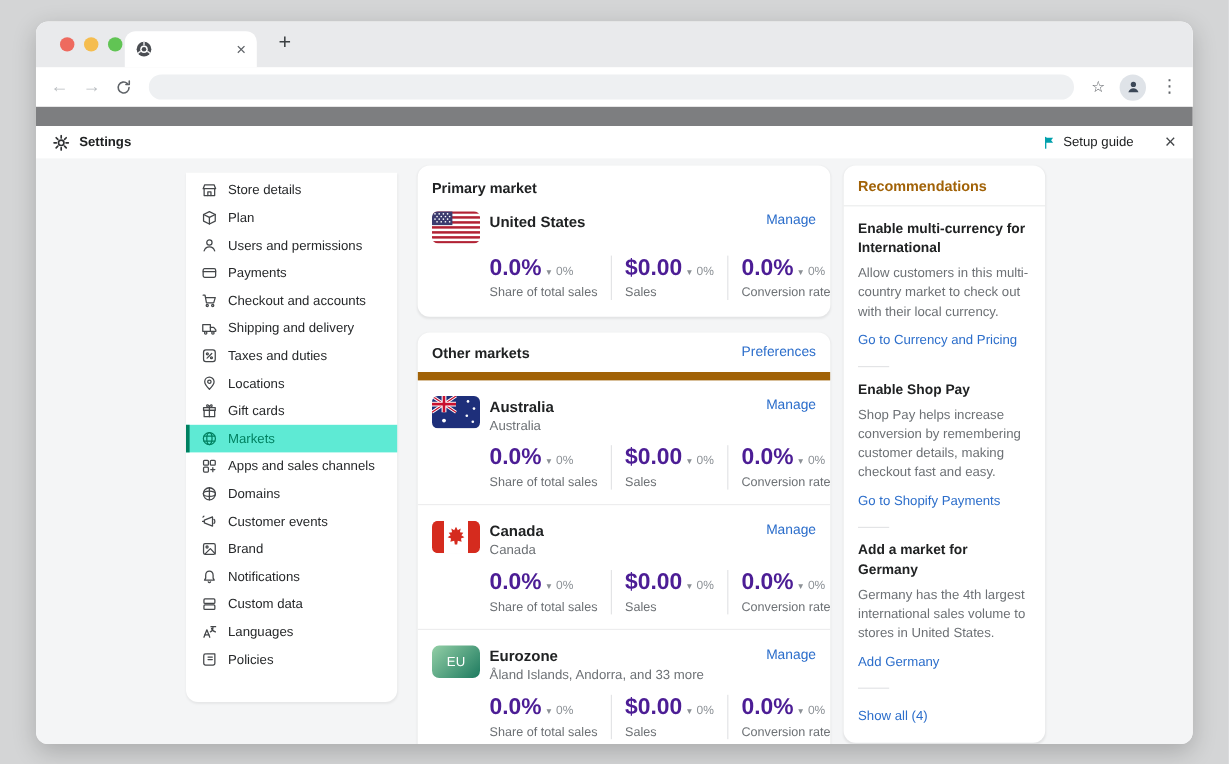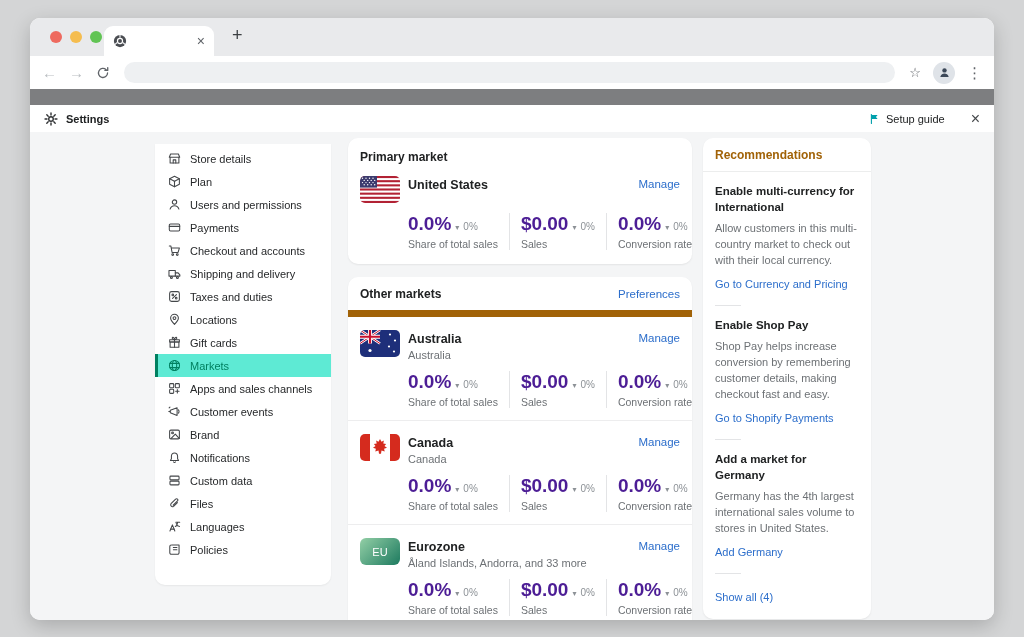--- a/index.html
+++ b/index.html
@@ -230,20 +230,28 @@
         <svg class="icn" viewBox="0 0 16 16">
             <rect x="2" y="2" width="5" height="5" rx="1"></rect>
             <rect x="9" y="2" width="5" height="5" rx="1"></rect>
             <rect x="2" y="9" width="5" height="5" rx="1"></rect>
             <path d="M11.5 9.4v4.2M9.4 11.5h4.2"></path>
           </svg>
         <span>Apps and sales channels</span>
       </div>
       <div class="side-item">
         <svg class="icn" viewBox="0 0 16 16">
+            <circle cx="8" cy="8" r="6.2"></circle>
+            <ellipse cx="8" cy="8" rx="6.2" ry="2.7"></ellipse>
+            <path d="M8 1.8v12.4"></path>
+          </svg>
+        <span>Domains</span>
+      </div>
+      <div class="side-item">
+        <svg class="icn" viewBox="0 0 16 16">
             <path d="M2.8 6.6v3l8.4 3.2V3.4Z"></path>
             <path d="M12.6 6c1.3.4 1.3 3.6 0 4"></path>
             <path d="M1.4 3.6l1-1M1 8h1.2"></path>
           </svg>
         <span>Customer events</span>
       </div>
       <div class="side-item">
         <svg class="icn" viewBox="0 0 16 16">
             <rect x="2" y="2.6" width="12" height="10.8" rx="1.5"></rect>
             <circle cx="5.6" cy="6" r="1.1"></circle>
@@ -257,26 +265,20 @@
             <path d="M6.8 13.4a1.3 1.3 0 0 0 2.4 0"></path>
           </svg>
         <span>Notifications</span>
       </div>
       <div class="side-item">
         <svg class="icn" viewBox="0 0 16 16">
             <rect x="2.4" y="2.6" width="11.2" height="4.6" rx="1"></rect>
             <rect x="2.4" y="8.8" width="11.2" height="4.6" rx="1"></rect>
           </svg>
         <span>Custom data</span>
-      </div>
-      <div class="side-item">
-        <svg class="icn" viewBox="0 0 16 16">
-            <path d="M11.6 6.8 6.9 11.5a2.3 2.3 0 0 1-3.2-3.2l5.7-5.7a1.6 1.6 0 0 1 2.3 2.3l-5.3 5.2"></path>
-          </svg>
-        <span>Files</span>
       </div>
       <div class="side-item">
         <svg class="icn" viewBox="0 0 16 16">
             <path d="M2.4 13.6 5.4 6l3 7.6"></path>
             <path d="M3.3 11.2h4.2"></path>
             <path d="M9.6 2.8h4.8M11.6 2.8V4c0 2-1.2 3.4-2.6 4M10.2 4.4c.5 1.8 2.2 3.2 4 3.6"></path>
           </svg>
         <span>Languages</span>
       </div>
       <div class="side-item">

